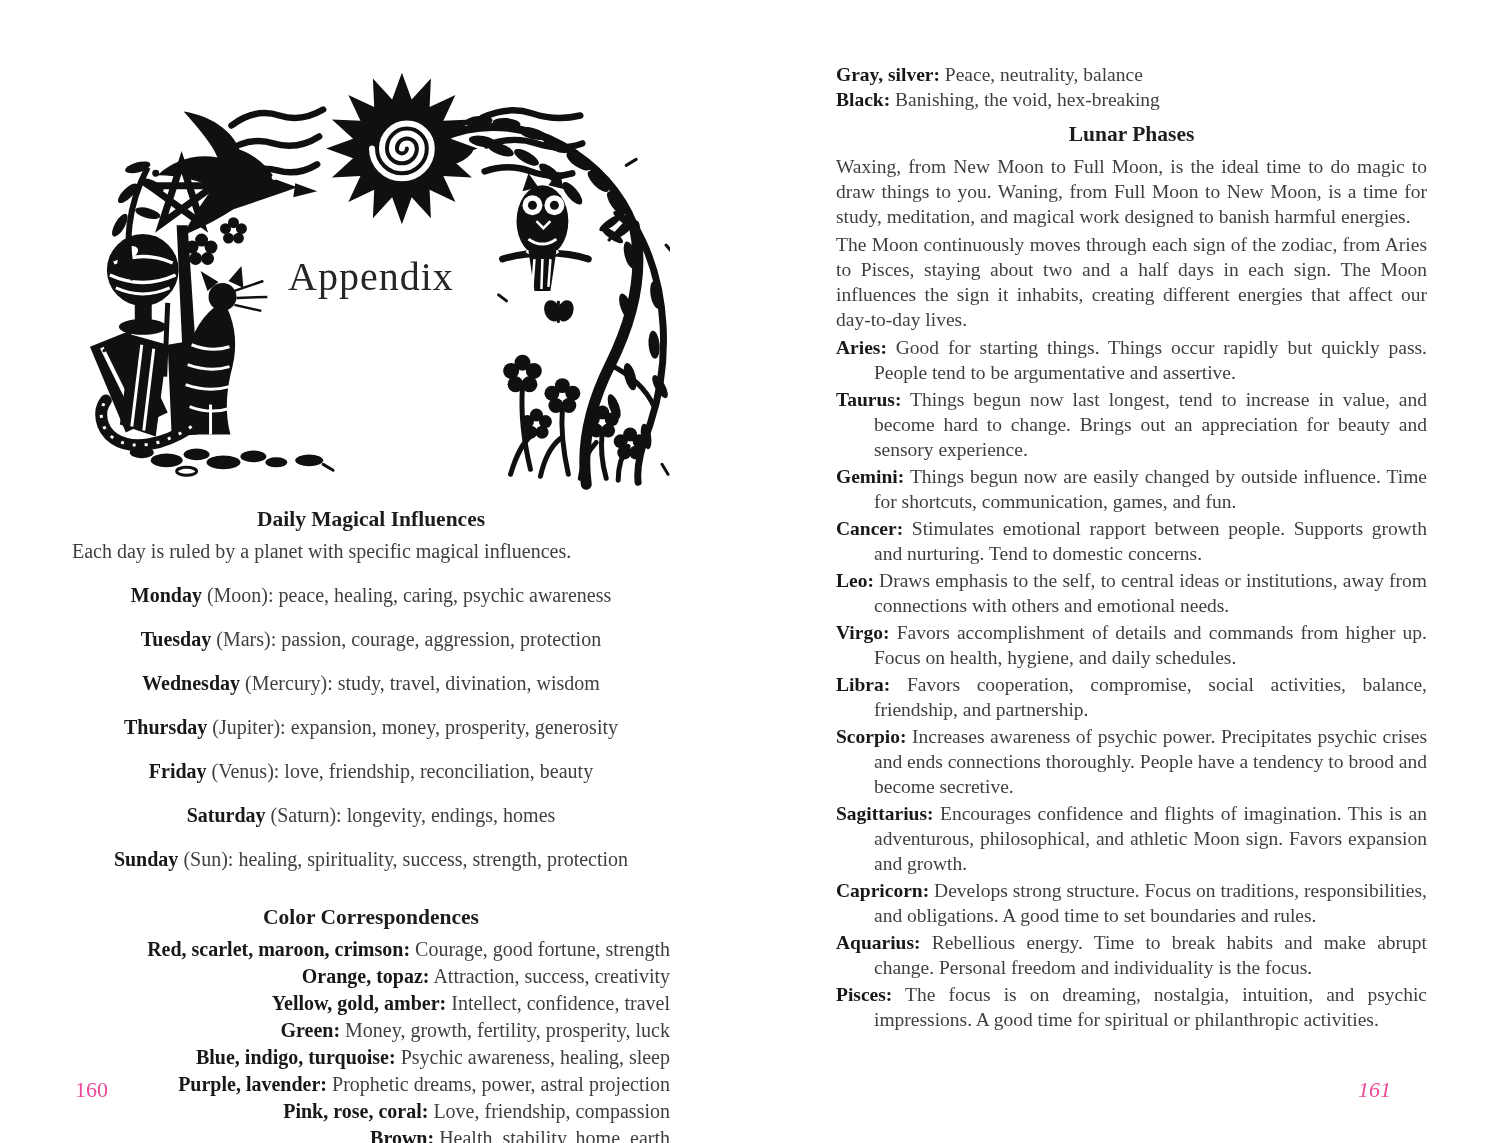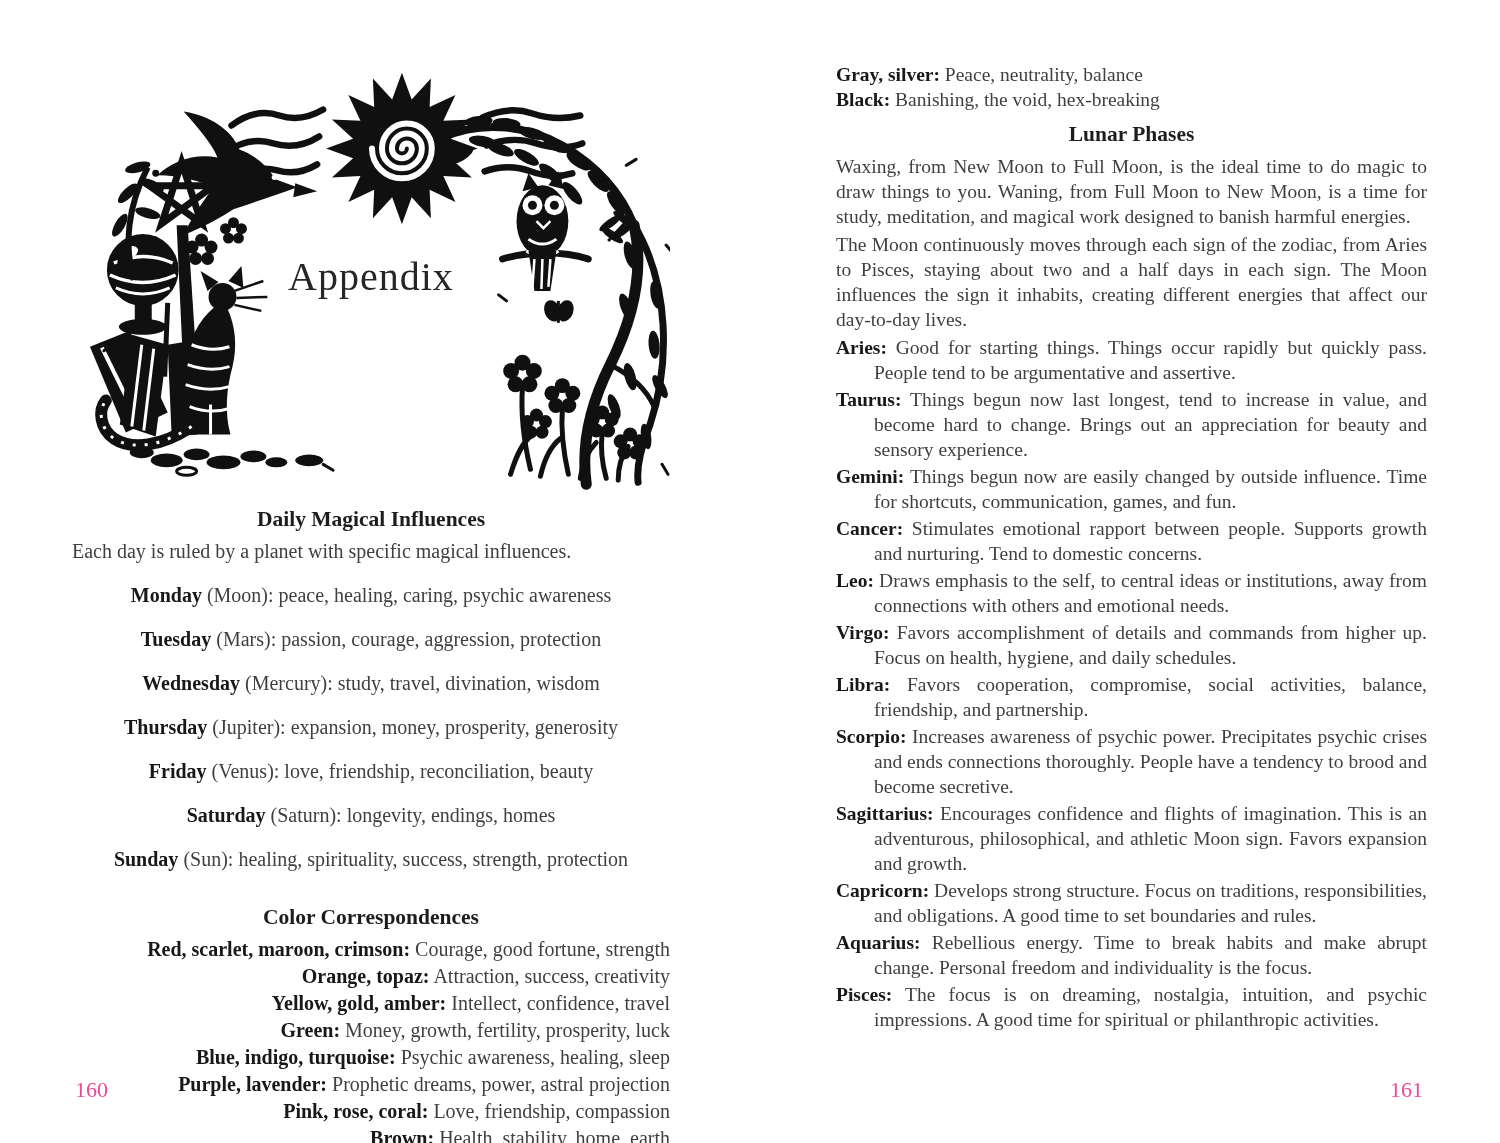--- a/index.html
+++ b/index.html
@@ -20,21 +20,21 @@
   
   .page-right{position:absolute;left:836px;top:62px;width:591px;font-size:19.5px;line-height:25px;}
   .pr-line{margin:0;white-space:nowrap;}
   .pr-heading{margin:9px 0 6px;text-align:center;font-weight:bold;font-size:21.5px;
               line-height:27px;color:#1d1d1d;}
   .pr-para{margin:0 0 3px;text-align:justify;}
   .pr-entry{margin:0 0 2px;text-align:justify;padding-left:38px;text-indent:-38px;}
   
   .folio{position:absolute;top:1078px;font-size:22px;line-height:24px;color:#ec4899;}
   .folio-left{left:75px;}
-  .folio-right{left:832px;width:591px;text-align:right;}
+  .folio-right{left:800px;width:591px;text-align:right;font-style:italic;}
   .ink{fill:#101010;}
   .ink-stroke{stroke:#101010;fill:none;}
 </style>
 </head>
 <body>
 
 <div class="spread">
 
   <div class="page-left">
 

